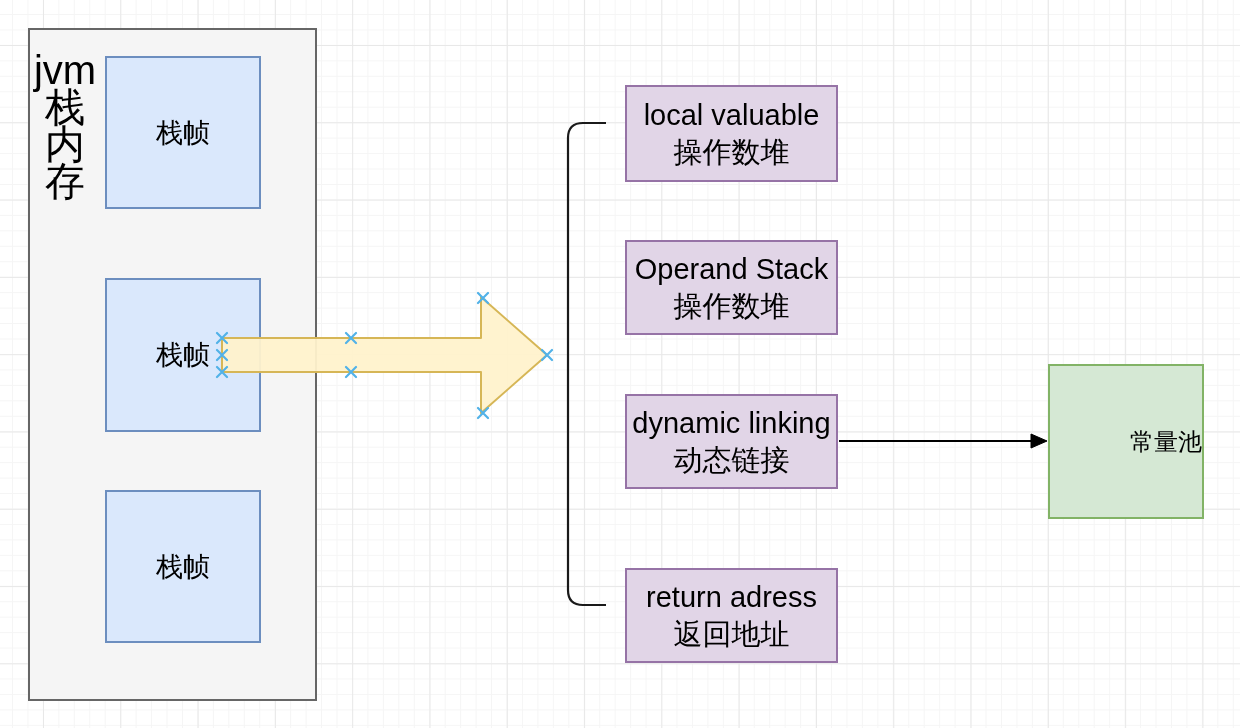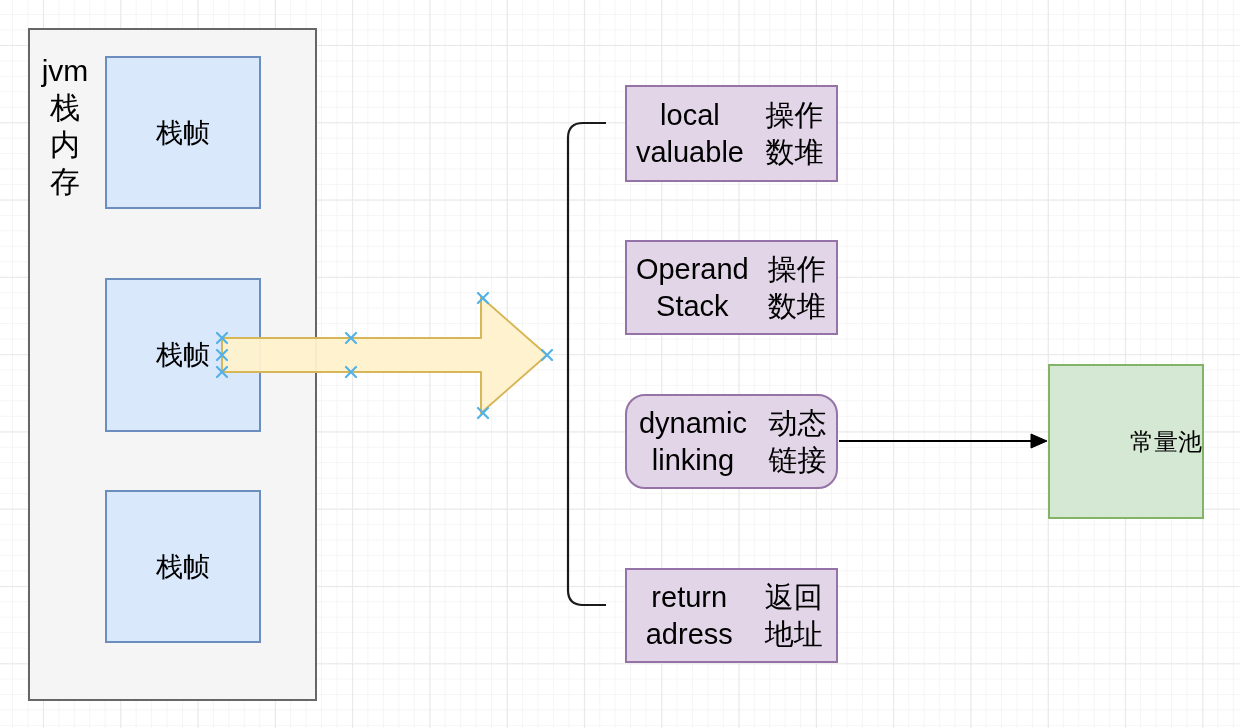--- a/index.html
+++ b/index.html
@@ -25,48 +25,49 @@
 
   
   .jvm-container {
     left: 28px; top: 28px; width: 289px; height: 673px;
     background: #f5f5f5;
     border: 2px solid #666666;
     z-index: 1;
   }
   .jvm-label {
     position: absolute; left: 30px; top: 52px; width: 70px;
-    font-size: 30px; line-height: 37px; text-align: center;
+    font-size: 40px; line-height: 37px; text-align: center;
     white-space: pre-line; z-index: 2;
   }
 
   
   .frame-box {
     left: 105px; width: 156px;
     background: #dae8fc;
     border: 2px solid #6c8ebf;
     font-size: 27px;
     z-index: 2;
   }
   .frame-1 { top: 56px;  height: 153px; }
   .frame-2 { top: 278px; height: 154px; }
   .frame-3 { top: 490px; height: 153px; }
 
   
   .detail-box {
     left: 625px; width: 213px;
     background: #e1d5e7;
     border: 2px solid #9673a6;
+    flex-direction: column;
     font-size: 29px; line-height: 37px;
     text-align: center;
     z-index: 2;
   }
   .detail-1 { top: 85px;  height: 97px; }
   .detail-2 { top: 240px; height: 95px; }
-  .detail-3 { top: 394px; height: 95px; border-radius: 20px; }
+  .detail-3 { top: 394px; height: 95px; }
   .detail-4 { top: 568px; height: 95px; }
 
   
   .pool-box {
     left: 1048px; top: 364px; width: 156px; height: 155px;
     background: #d5e8d4;
     border: 2px solid #82b366;
     font-size: 24px;
     z-index: 2;
     justify-content: flex-end;

